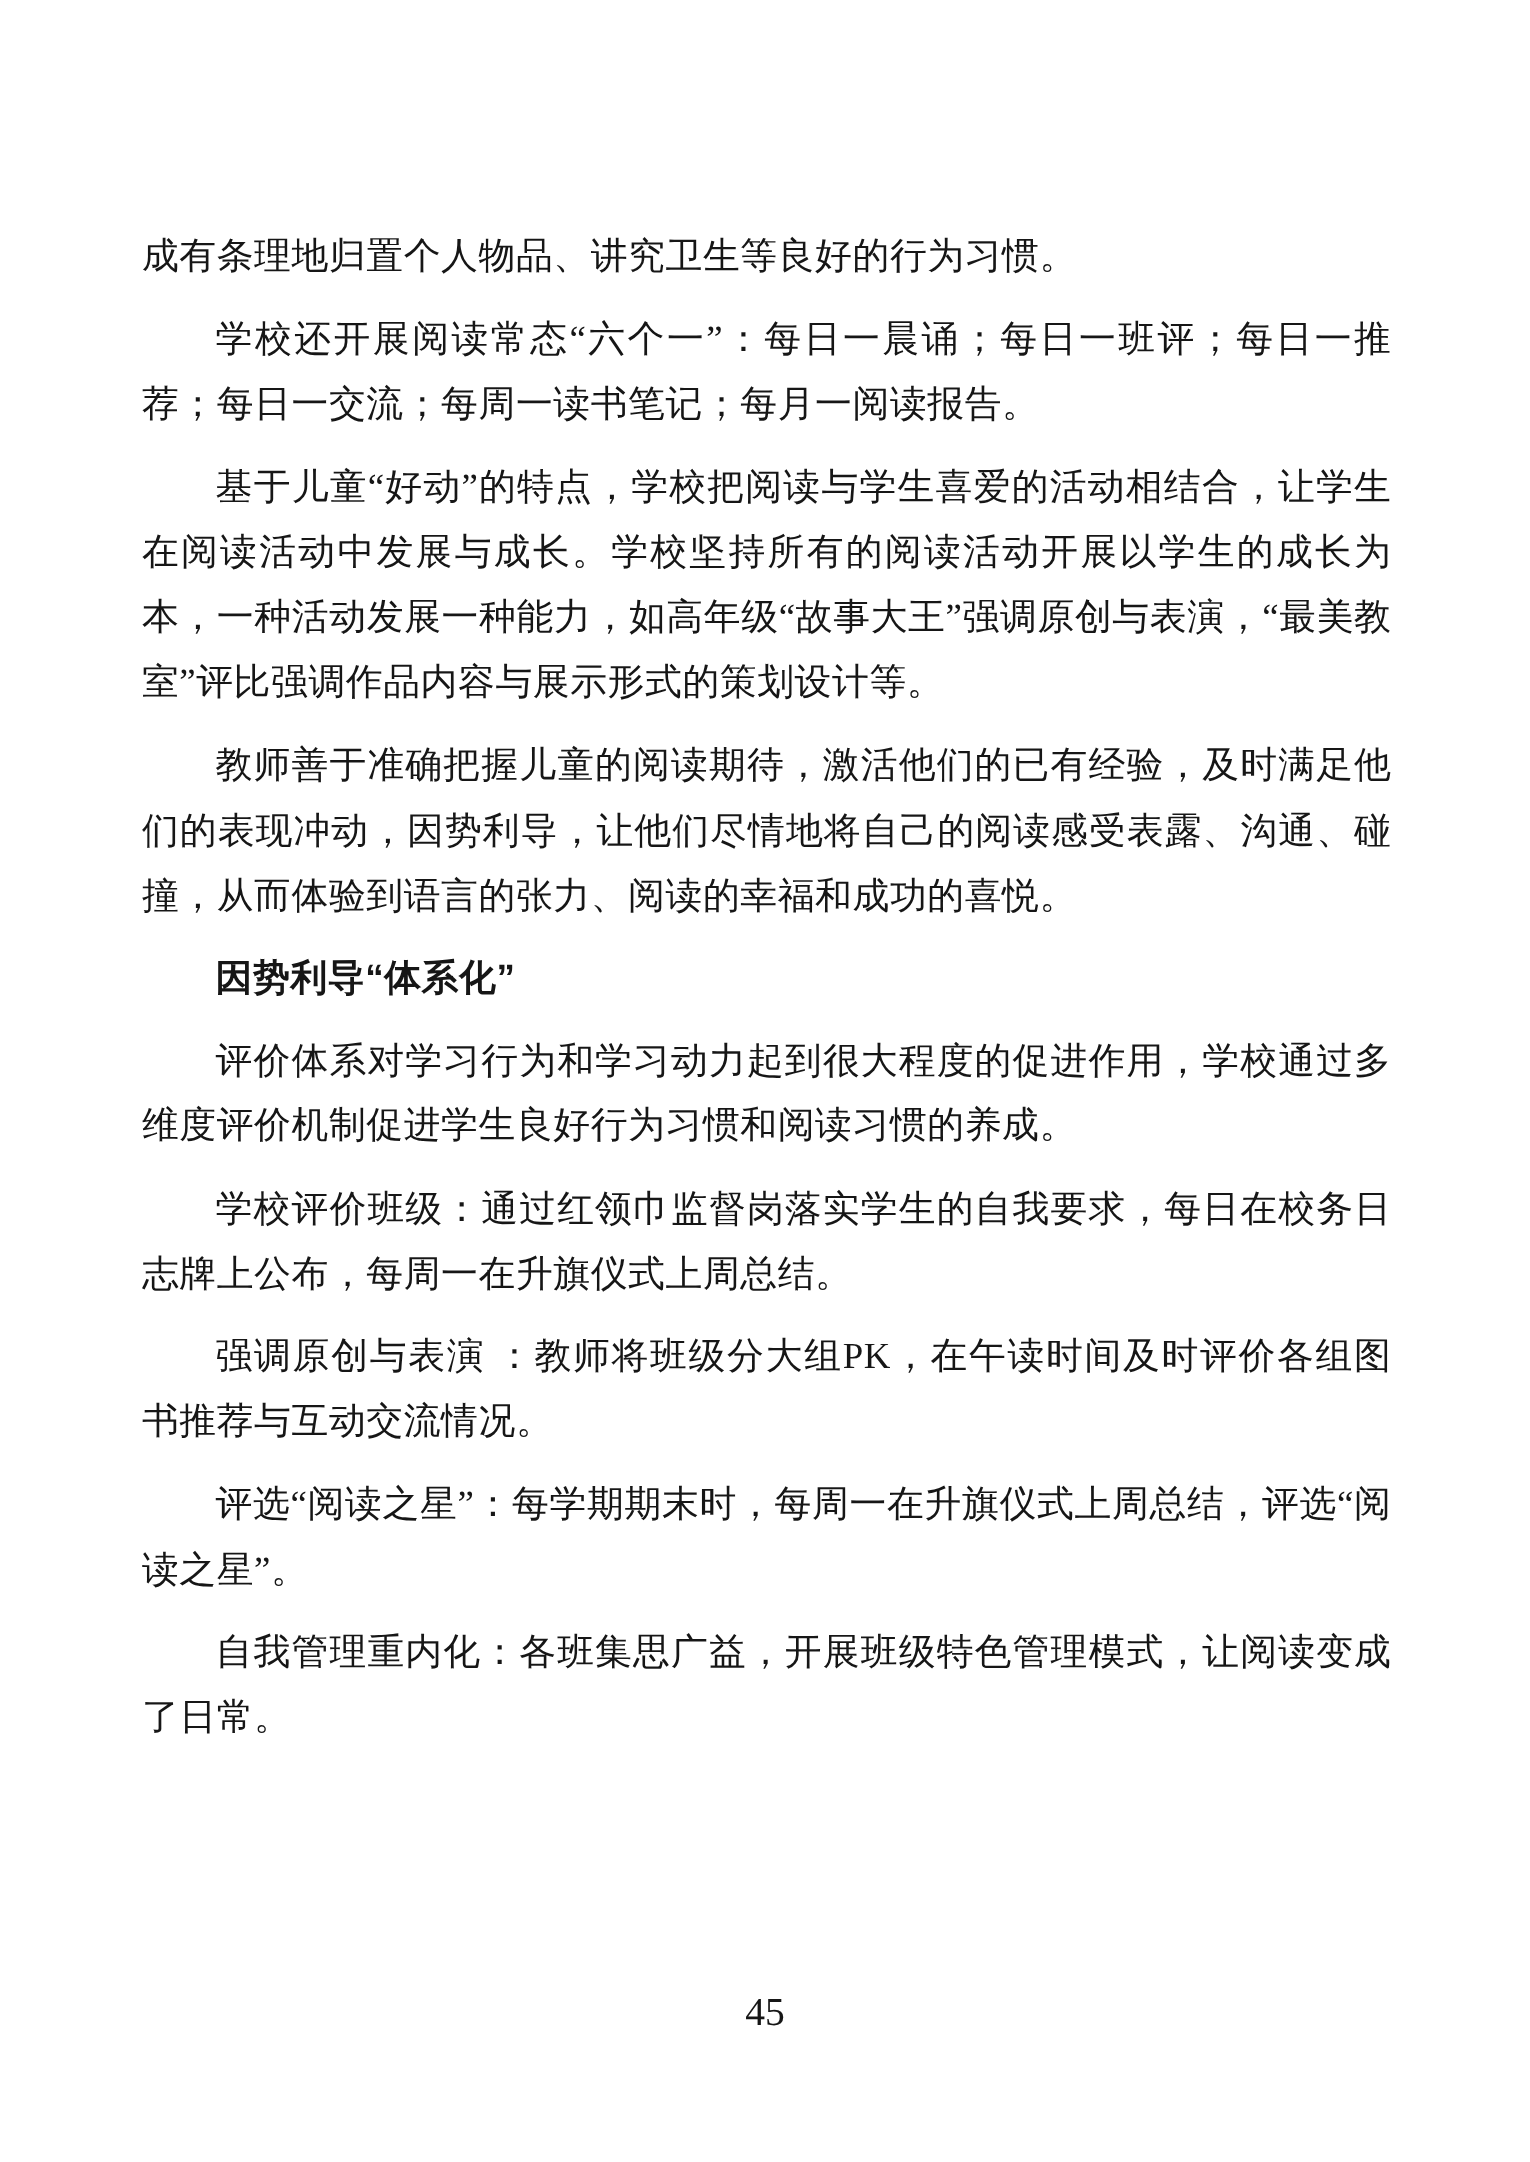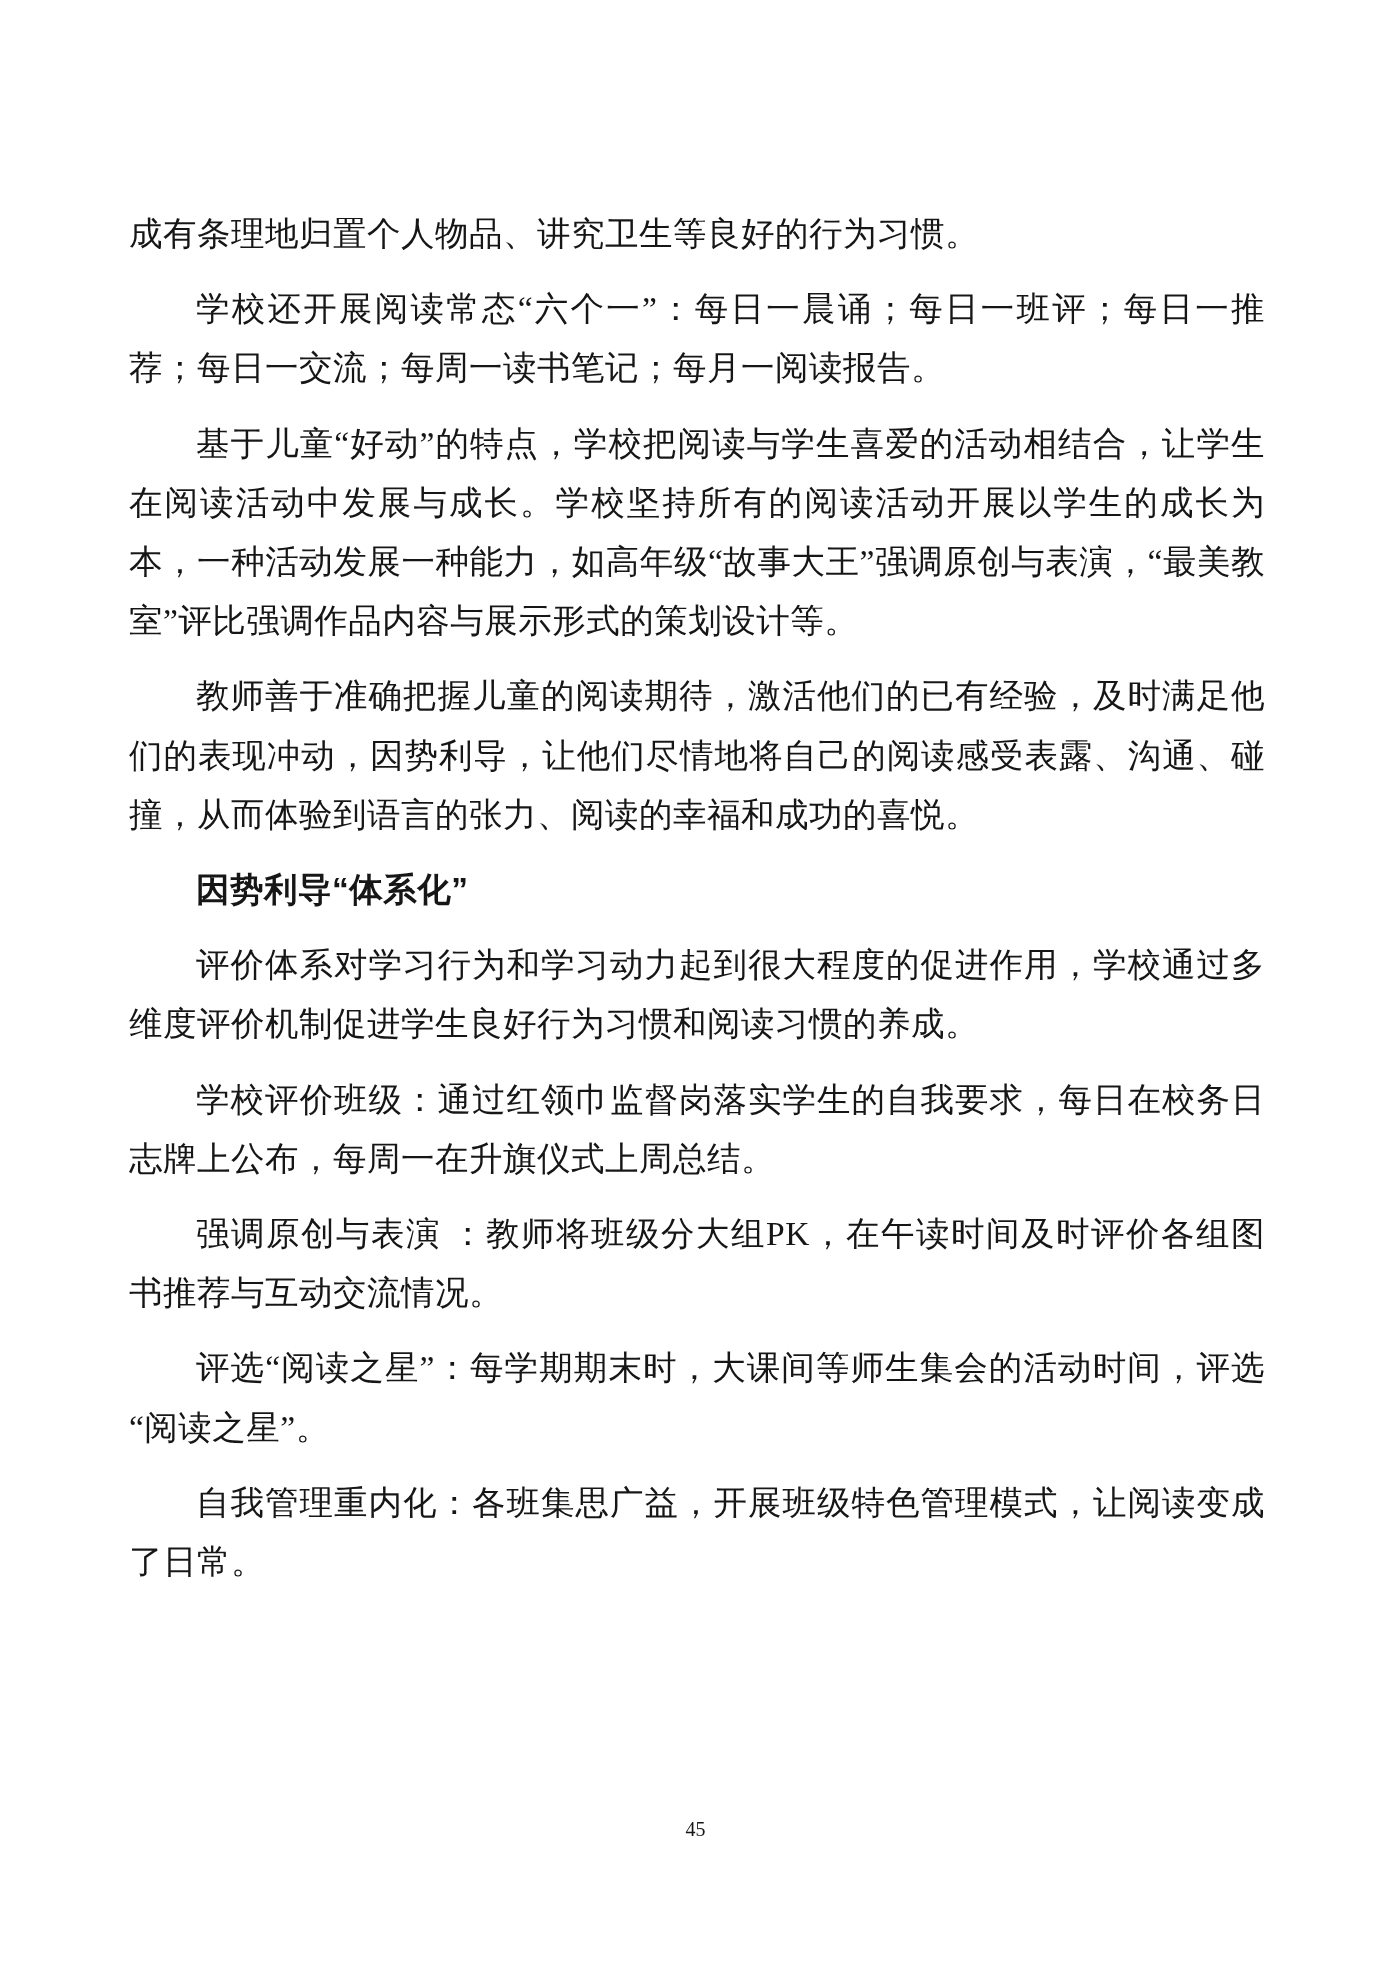--- a/index.html
+++ b/index.html
@@ -37,36 +37,36 @@
     font-family: "Liberation Sans", "DejaVu Sans", sans-serif;
     font-weight: bold;
     text-align: left;
   }
   .page-number {
     position: absolute;
     left: 0;
     right: 0;
     top: 1812px;
     text-align: center;
-    font-size: 20px;
+    font-size: 36px;
     line-height: 34px;
     font-family: "Liberation Serif", "DejaVu Serif", serif;
     color: #161616;
   }
 </style>
 </head>
 <body>
 
 <div class="page">
   <div class="content" id="content">
       <p class="body">成有条理地归置个人物品、讲究卫生等良好的行为习惯。</p>
       <p class="body indent">学校还开展阅读常态“六个一”：每日一晨诵；每日一班评；每日一推荐；每日一交流；每周一读书笔记；每月一阅读报告。</p>
       <p class="body indent">基于儿童“好动”的特点，学校把阅读与学生喜爱的活动相结合，让学生在阅读活动中发展与成长。学校坚持所有的阅读活动开展以学生的成长为本，一种活动发展一种能力，如高年级“故事大王”强调原创与表演，“最美教室”评比强调作品内容与展示形式的策划设计等。</p>
       <p class="body indent">教师善于准确把握儿童的阅读期待，激活他们的已有经验，及时满足他们的表现冲动，因势利导，让他们尽情地将自己的阅读感受表露、沟通、碰撞，从而体验到语言的张力、阅读的幸福和成功的喜悦。</p>
       <p class="heading indent">因势利导“体系化”</p>
       <p class="body indent">评价体系对学习行为和学习动力起到很大程度的促进作用，学校通过多维度评价机制促进学生良好行为习惯和阅读习惯的养成。</p>
       <p class="body indent">学校评价班级：通过红领巾监督岗落实学生的自我要求，每日在校务日志牌上公布，每周一在升旗仪式上周总结。</p>
       <p class="body indent">强调原创与表演 ：教师将班级分大组PK，在午读时间及时评价各组图书推荐与互动交流情况。</p>
-      <p class="body indent">评选“阅读之星”：每学期期末时，大课间等师生集会的活动时间，评选“阅读之星”。</p>
+      <p class="body indent">评选“阅读之星”：每学期期末时，每周一在升旗仪式上周总结，评选“阅读之星”。</p>
       <p class="body indent">自我管理重内化：各班集思广益，开展班级特色管理模式，让阅读变成了日常。</p>
     </div>
   <div class="page-number">45</div>
 </div>
 
 </body></html>

